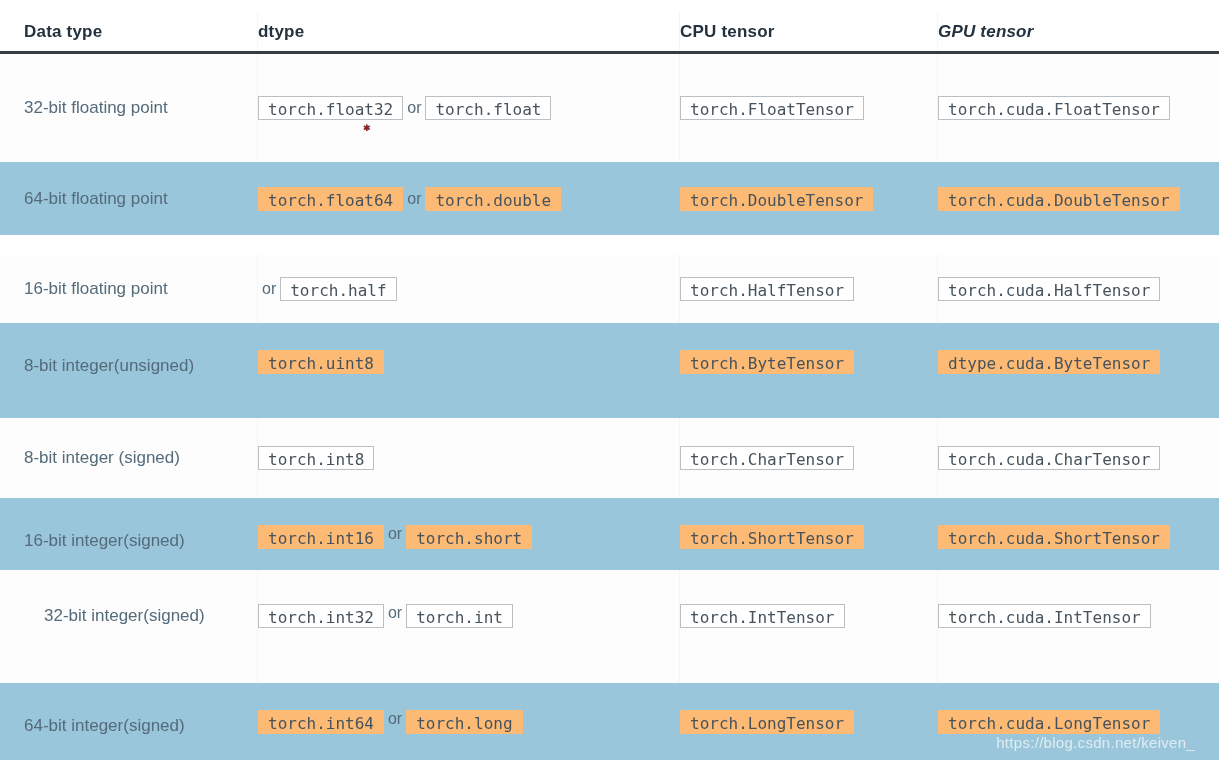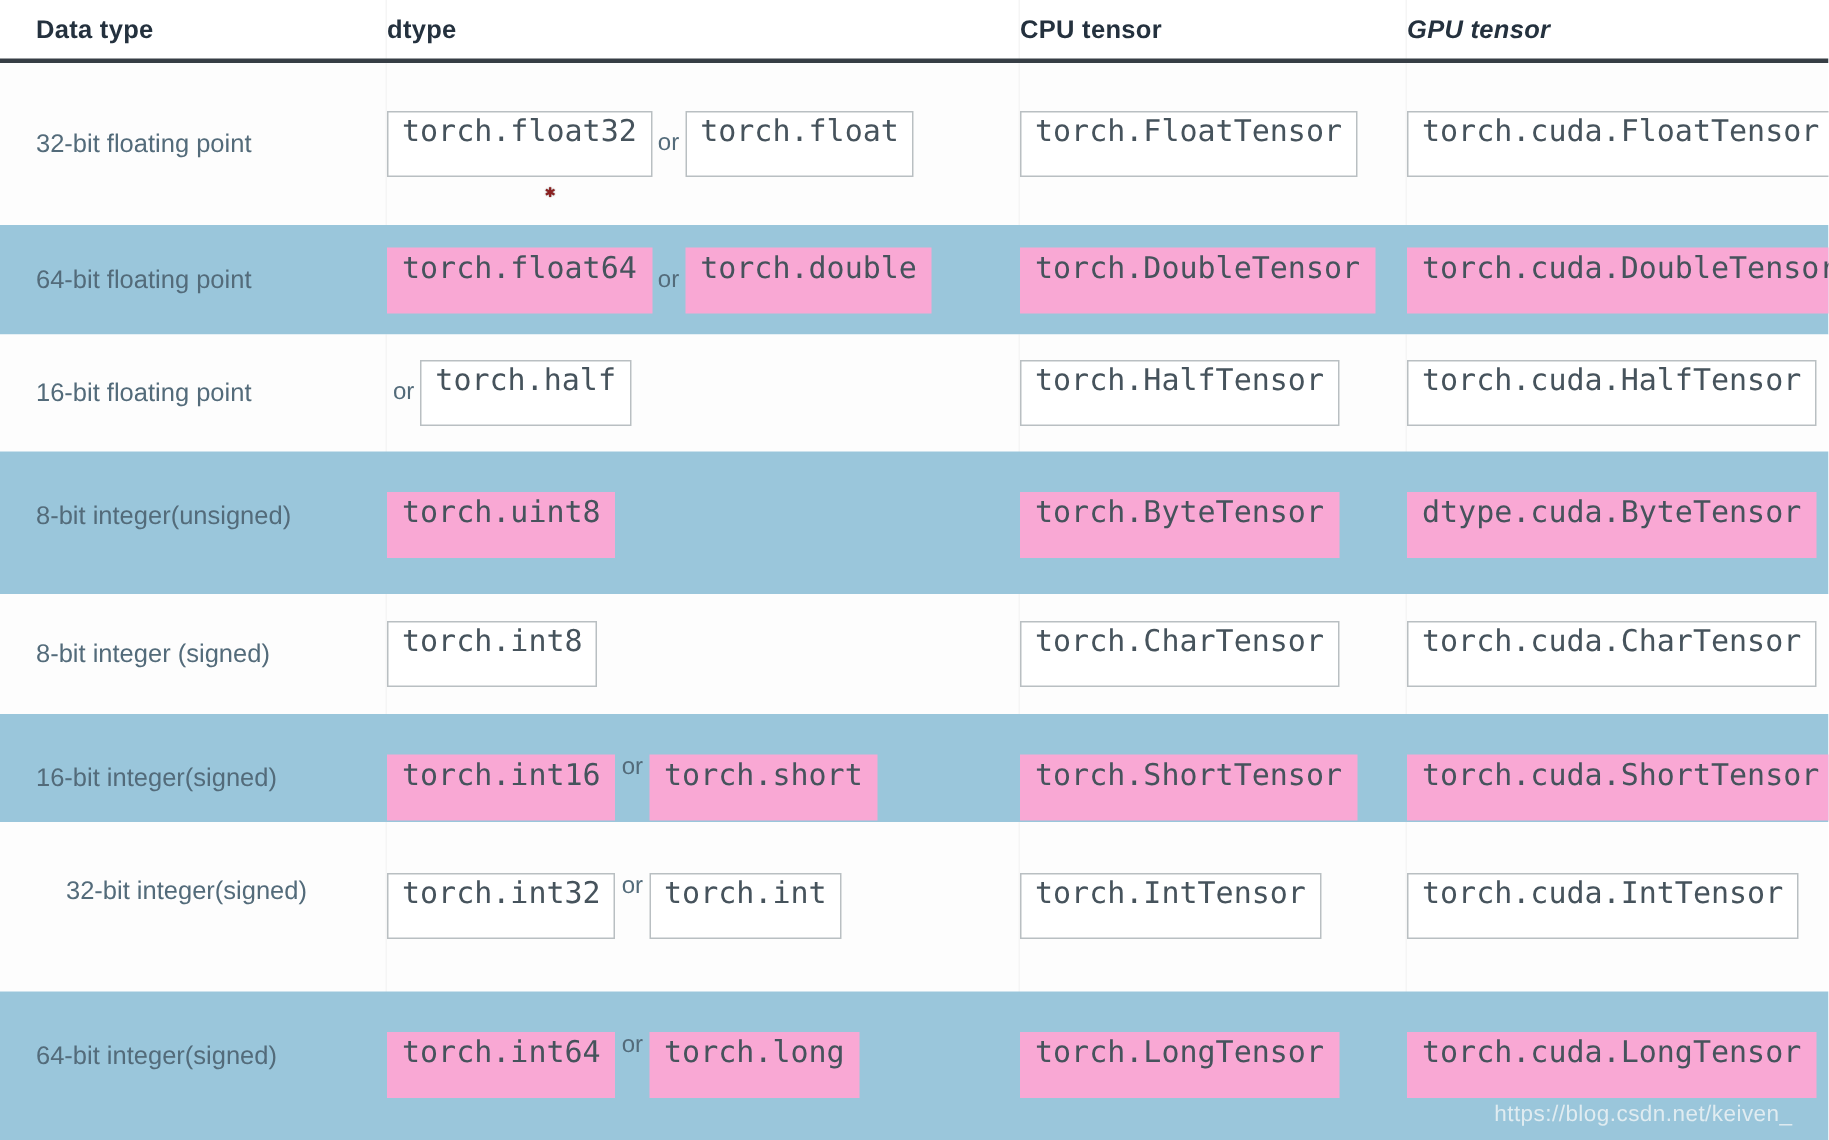--- a/index.html
+++ b/index.html
@@ -20,20 +20,21 @@
     display: grid;
     grid-template-columns: 234px 422px 258px 1fr;
     padding-left: 24px;
   }
   
   .thead {
     height: 42px;
     align-items: center;
     border-bottom: 3px solid #363e45;
     background: #ffffff;
+    margin-top: 12px;
   }
   .thead .hcell {
     font-size: 17px;
     font-weight: bold;
     color: #24313e;
     letter-spacing: 0.2px;
     height: 100%;
     display: flex;
     align-items: center;
     border-right: 1px solid rgba(0,0,0,0.04);
@@ -48,21 +49,21 @@
     height: 100%;
     display: flex;
     align-items: center;
     border-right: 1px solid rgba(0,0,0,0.03);
   }
   .row .cell:last-child { border-right: none; }
   .row.hl { background: #9ac6db; }
   .row.hl .cell { border-right: none; }
   .r1 { height: 108px; }
   .r2 { height: 73px; }
-  .r3 { height: 78px; }
+  .r3 { height: 68px; margin-top: 20px; }
   .r4 { height: 95px; }
   .r5 { height: 80px; }
   .r6 { height: 72px; }
   .r7 { height: 113px; }
   .r8 { height: 102px; }
   
   .row.two .cell { align-items: flex-start; }
   .row.two .cell.label-cell { padding-top: 28px; }
   .row.two .cell.code-cell  { padding-top: 27px; }
   .row.r7.two .cell.label-cell { padding-top: 31px; margin-left: 20px; }
@@ -76,32 +77,32 @@
   .label-cell .lbl { display: block; }
   .or-text {
     font-size: 16px;
     color: #536b7a;
     margin: 0 4px;
     white-space: nowrap;
   }
   
   .codebox {
     font-family: "DejaVu Sans Mono", "Liberation Mono", monospace;
-    font-size: 20px;
+    font-size: 16px;
     color: #46535c;
     background: #ffffff;
     border: 1px solid #b9bfc2;
-    padding: 3px 9px 20px 9px;
+    padding: 3px 9px 0 9px;
     white-space: nowrap;
     display: inline-block;
     line-height: 19px;
   }
   .row.hl .codebox {
     border-color: transparent;
-    background: #f9a8d4;
+    background: #fdba74;
   }
   
   .watermark {
     position: absolute;
     right: 24px;
     bottom: 9px;
     font-size: 15px;
     color: rgba(236, 242, 245, 0.85);
     letter-spacing: 0.3px;
     pointer-events: none;

